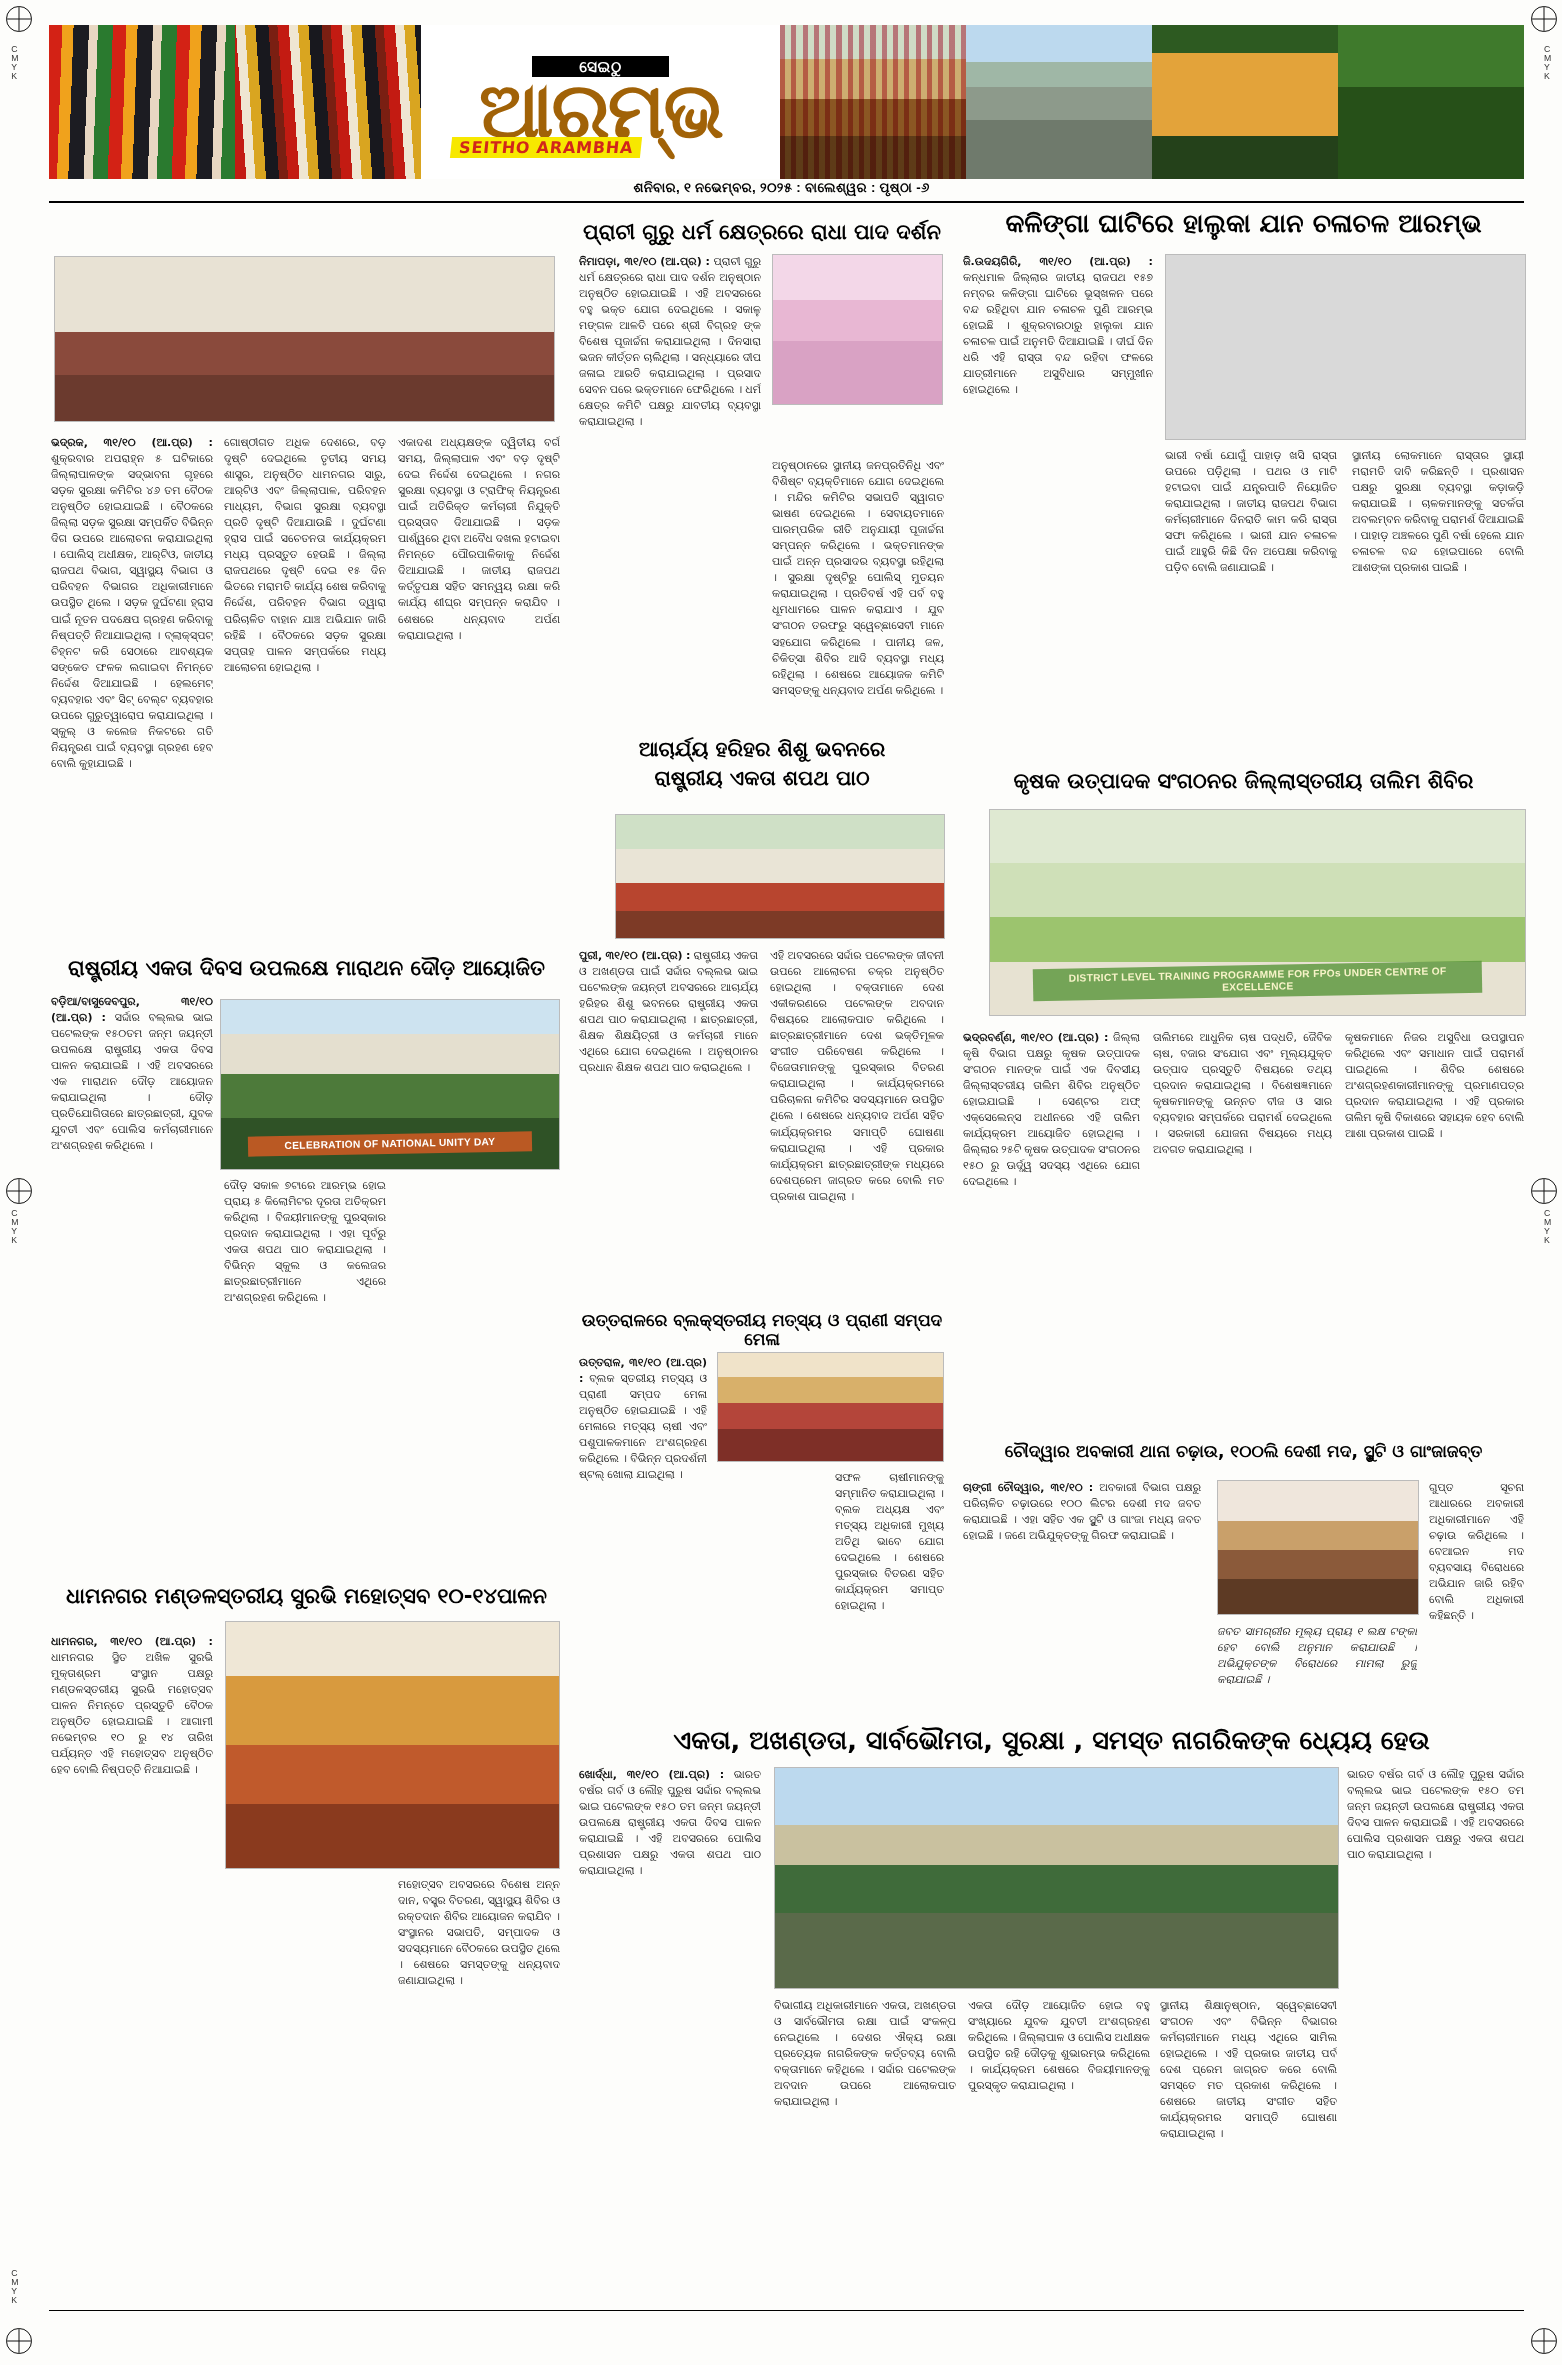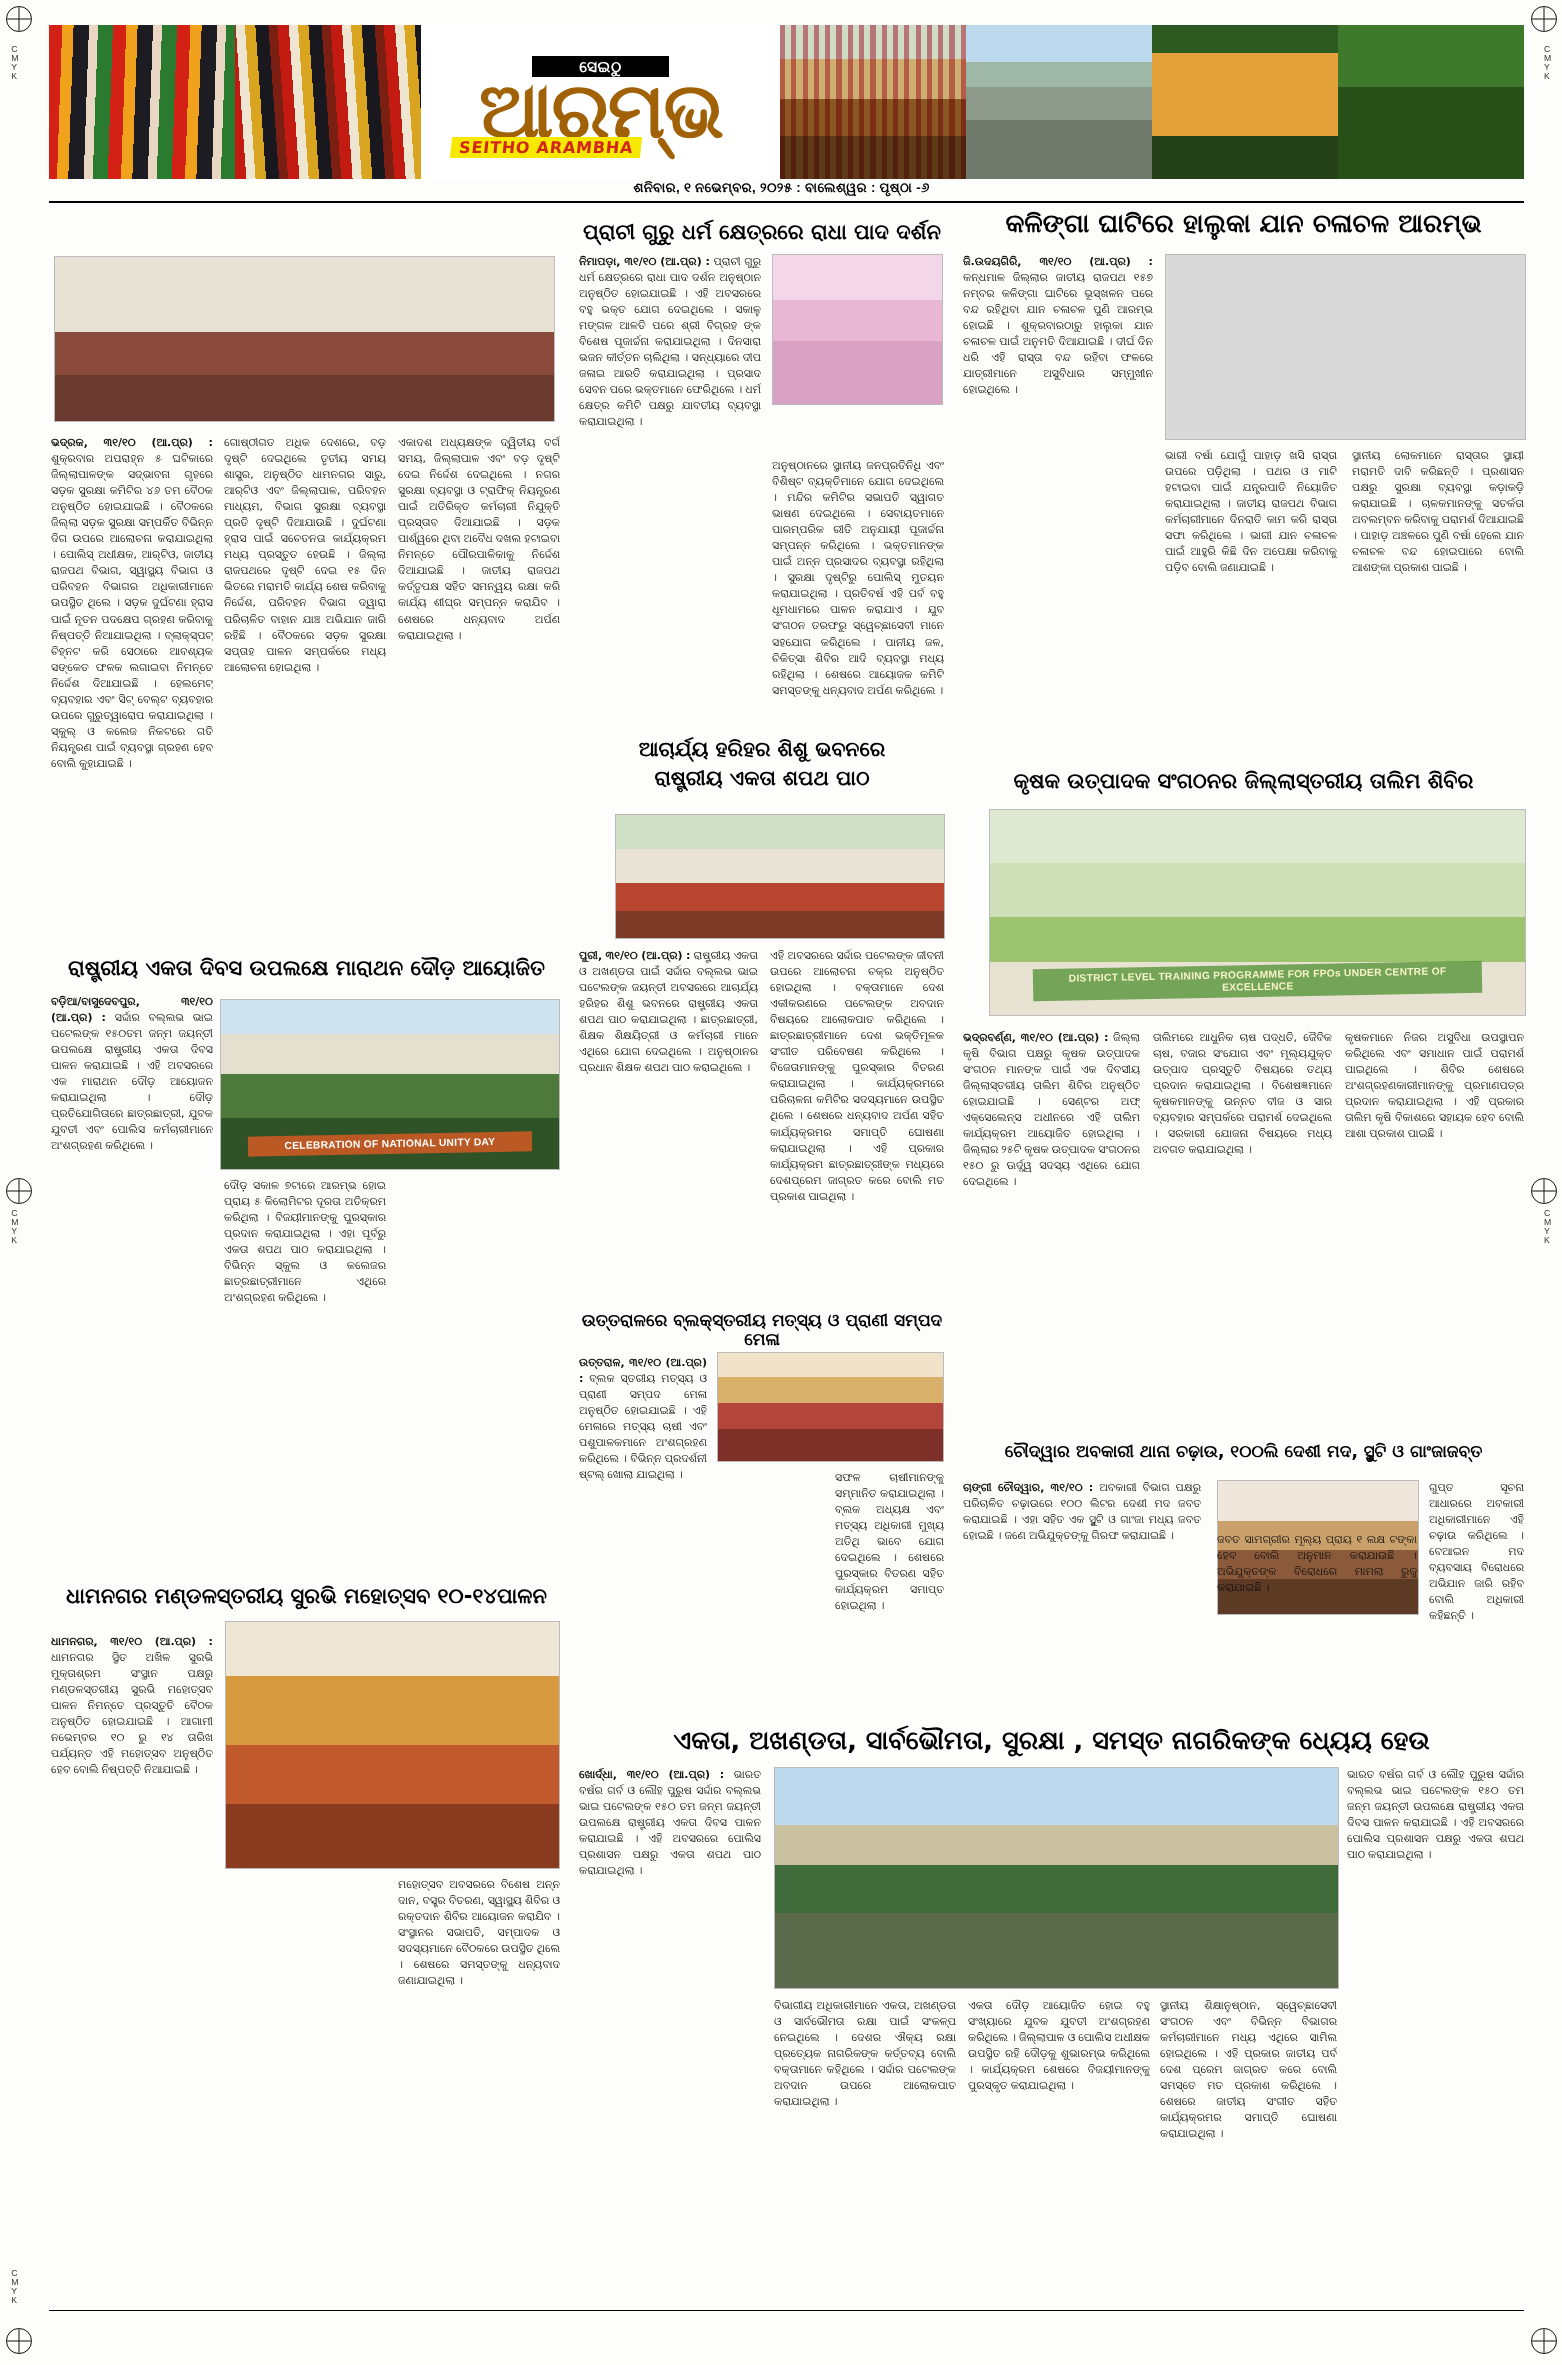--- a/index.html
+++ b/index.html
@@ -295,21 +295,21 @@
   <div class="colblock" style="left:963px;top:1442px;width:561px;">
     <div class="hl h4">ଚୌଦ୍ୱାର ଅବକାରୀ ଥାନା ଚଢ଼ାଉ, ୧୦୦ଲି ଦେଶୀ ମଦ, ସ୍ଥୁଟି ଓ ଗାଂଜାଜବ୍ତ</div>
   </div>
   <div class="photo sc-raid" style="position:absolute;left:1217px;top:1480px;width:200px;height:133px;"></div>
 
   <div class="colblock body-col" style="left:963px;top:1480px;width:238px;height:246px;overflow:hidden;">
     <span class="dl">ଚାଙ୍ଗୀ ଚୌଦ୍ୱାର, ୩୧/୧୦ :</span>
     <span>ଅବକାରୀ ବିଭାଗ ପକ୍ଷରୁ ପରିଚାଳିତ ଚଢ଼ାଉରେ ୧୦୦ ଲିଟର ଦେଶୀ ମଦ ଜବତ କରାଯାଇଛି । ଏହା ସହିତ ଏକ ସ୍ଥୁଟି ଓ ଗାଂଜା ମଧ୍ୟ ଜବତ ହୋଇଛି । ଜଣେ ଅଭିଯୁକ୍ତଙ୍କୁ ଗିରଫ କରାଯାଇଛି ।</span>
   </div>
   <div class="colblock body-col" style="left:1429px;top:1480px;width:95px;height:246px;overflow:hidden;">ଗୁପ୍ତ ସୂଚନା ଆଧାରରେ ଅବକାରୀ ଅଧିକାରୀମାନେ ଏହି ଚଢ଼ାଉ କରିଥିଲେ । ବେଆଇନ ମଦ ବ୍ୟବସାୟ ବିରୋଧରେ ଅଭିଯାନ ଜାରି ରହିବ ବୋଲି ଅଧିକାରୀ କହିଛନ୍ତି ।</div>
-  <div class="colblock body-col" style="left:1217px;top:1532px;width:200px;height:102px;overflow:hidden;">ଜବତ ସାମଗ୍ରୀର ମୂଲ୍ୟ ପ୍ରାୟ ୧ ଲକ୍ଷ ଟଙ୍କା ହେବ ବୋଲି ଅନୁମାନ କରାଯାଉଛି । ଅଭିଯୁକ୍ତଙ୍କ ବିରୋଧରେ ମାମଲା ରୁଜୁ କରାଯାଇଛି ।</div>
+  <div class="colblock body-col" style="left:1217px;top:1624px;width:200px;height:102px;overflow:hidden;font-style:italic;">ଜବତ ସାମଗ୍ରୀର ମୂଲ୍ୟ ପ୍ରାୟ ୧ ଲକ୍ଷ ଟଙ୍କା ହେବ ବୋଲି ଅନୁମାନ କରାଯାଉଛି । ଅଭିଯୁକ୍ତଙ୍କ ବିରୋଧରେ ମାମଲା ରୁଜୁ କରାଯାଇଛି ।</div>
 
   <div class="colblock" style="left:49px;top:1573px;width:515px;">
     <div class="hl h2">ଧାମନଗର ମଣ୍ଡଳସ୍ତରୀୟ ସୁରଭି ମହୋତ୍ସବ ୧୦-୧୪ପାଳନ</div>
   </div>
   <div class="photo sc-puja" style="position:absolute;left:225px;top:1621px;width:333px;height:246px;"></div>
 
   <div class="colblock body-col" style="left:51px;top:1614px;width:162px;height:656px;overflow:hidden;margin-top:20px;">
     <span class="dl">ଧାମନଗର, ୩୧/୧୦ (ଆ.ପ୍ର) :</span>
     <span>ଧାମନଗର ସ୍ଥିତ ଅଖିଳ ସୁରଭି ମୁକ୍ତାଶ୍ରମ ସଂସ୍ଥାନ ପକ୍ଷରୁ ମଣ୍ଡଳସ୍ତରୀୟ ସୁରଭି ମହୋତ୍ସବ ପାଳନ ନିମନ୍ତେ ପ୍ରସ୍ତୁତି ବୈଠକ ଅନୁଷ୍ଠିତ ହୋଇଯାଇଛି । ଆଗାମୀ ନଭେମ୍ବର ୧୦ ରୁ ୧୪ ତାରିଖ ପର୍ଯ୍ୟନ୍ତ ଏହି ମହୋତ୍ସବ ଅନୁଷ୍ଠିତ ହେବ ବୋଲି ନିଷ୍ପତ୍ତି ନିଆଯାଇଛି ।</span>
   </div>

